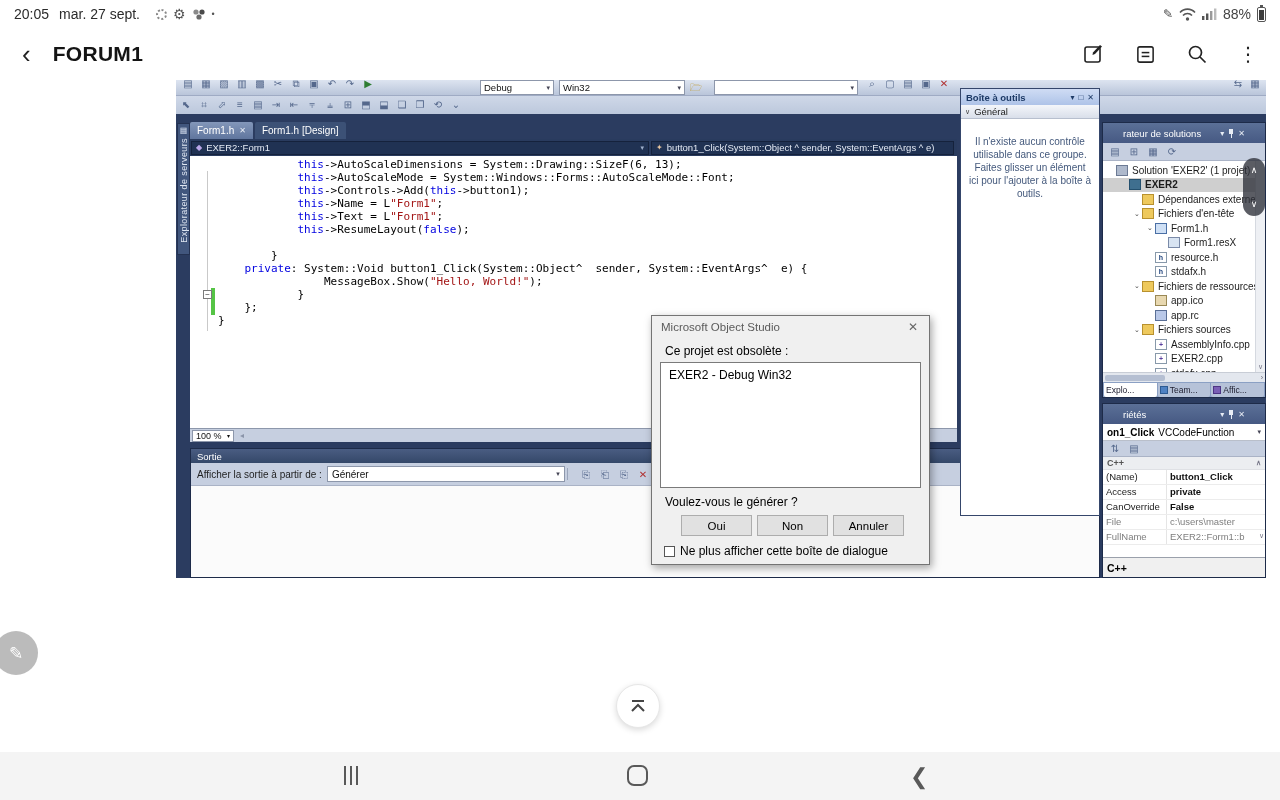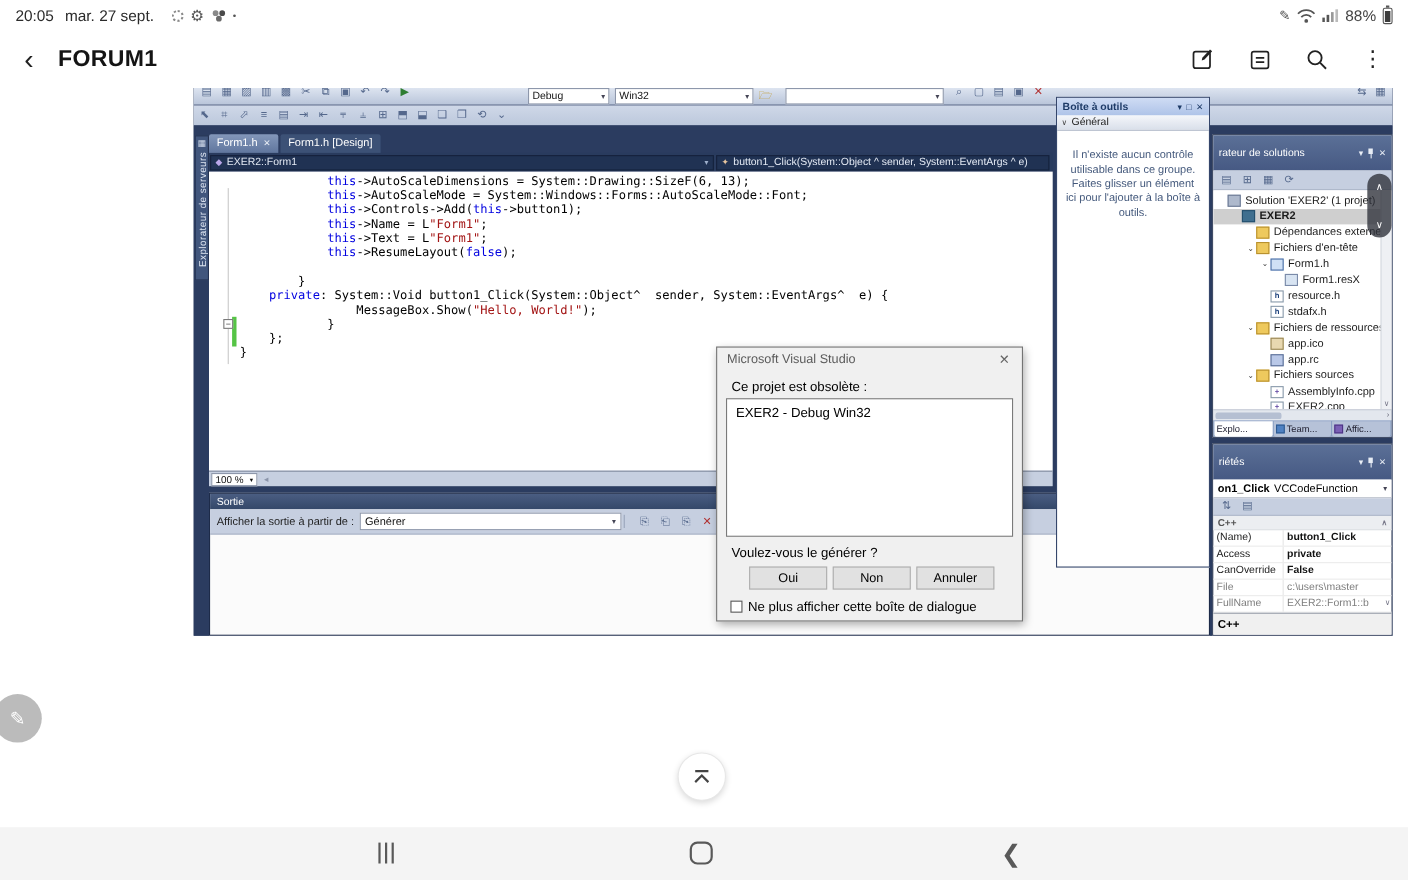--- a/index.html
+++ b/index.html
@@ -77,21 +77,21 @@
   .sortie { position:absolute; left:14px; top:368px; width:910px; height:130px; background:#fbfbfb; border:1px solid #1d2b49; }
   .sortie-hdr { height:14px; background:linear-gradient(#4a5d82,#344869); color:#fff; font-size:9.5px; display:flex; align-items:center; padding:0 6px; }
   .sortie-tb { height:23px; background:#c6cfe0; display:flex; align-items:center; padding:0 6px; border-bottom:1px solid #aab3c6; }
   .sortie-label { font-size:10px; color:#1e1e1e; margin-right:5px; }
   .sortie-combo { width:238px; height:16px; background:#fff; border:1px solid #8d97ab; font-size:10px; display:flex; align-items:center; padding:0 4px; color:#111; cursor:pointer; }
   .sortie-combo .dd { margin-left:auto; font-size:7px; color:#445; }
   .sortie-icons { display:flex; gap:3px; margin-left:8px; }
 
   
   .right-col { position:absolute; left:926px; top:42px; width:164px; height:456px; }
-  .panel-title { height:32px; background:linear-gradient(#5b7097,#465983); color:#fff; font-size:9.5px; display:flex; align-items:center; padding:0 5px; white-space:nowrap; overflow:hidden; }
+  .panel-title { height:20px; background:linear-gradient(#5b7097,#465983); color:#fff; font-size:9.5px; display:flex; align-items:center; padding:0 20px; white-space:nowrap; overflow:hidden; }
   .pt-btns { margin-left:auto; display:flex; gap:4px; align-items:center; font-size:8px; color:#e8edf5; }
   .pin-icon { display:inline-block; width:6px; height:9px; position:relative; }
   .pin-icon::before { content:""; position:absolute; top:0; left:1px; width:4px; height:5px; background:#e8edf5; }
   .pin-icon::after { content:""; position:absolute; top:5px; left:2.5px; width:1px; height:4px; background:#e8edf5; }
   .solx { position:absolute; left:0; top:0; width:164px; height:276px; background:#fff; border:1px solid #1d2b49; display:flex; flex-direction:column; }
   .solx-tb { height:18px; background:#c6cfe0; display:flex; align-items:center; gap:3px; padding:0 4px; border-bottom:1px solid #aab3c6; }
   .tree { flex:1; overflow:hidden; position:relative; background:#fff; padding-top:2px; }
   .tree-row { height:14.5px; display:flex; align-items:center; font-size:10px; color:#1b1b1b; white-space:nowrap; cursor:pointer; }
   .tree-row.sel { background:#cfcfcf; font-weight:700; }
   .tw-exp { width:10px; font-size:7px; color:#444; text-align:center; flex:none; }
@@ -544,21 +544,21 @@
       <div class="tbx-empty">Il n'existe aucun contrôle utilisable dans ce groupe. Faites glisser un élément ici pour l'ajouter à la boîte à outils.</div>
     </div>
 
     <div class="scroll-pill">
       <span>∧</span>
       <span>∨</span>
     </div>
 
     <div class="dialog">
       <div class="dlg-title">
-        <span>Microsoft Visual Studio</span>
+        <span>Microsoft Object Studio</span>
         <span class="dlg-x">✕</span>
       </div>
       <div class="dlg-msg">Ce projet est obsolète :</div>
       <div class="dlg-list"><span>EXER2 - Debug Win32</span></div>
       <div class="dlg-q">Voulez-vous le générer ?</div>
       <div class="dlg-btns">
           <button class="dlg-btn">Oui</button>
           <button class="dlg-btn">Non</button>
           <button class="dlg-btn">Annuler</button>
         </div>

